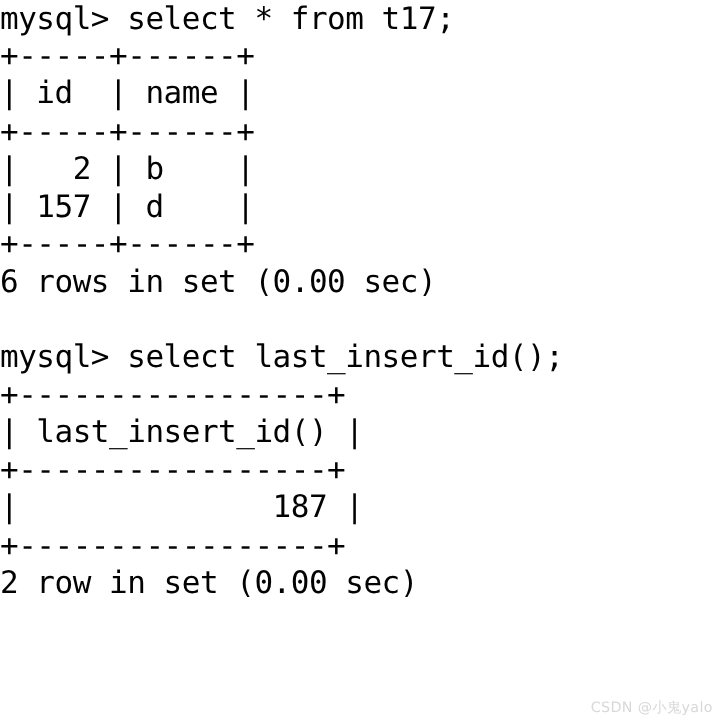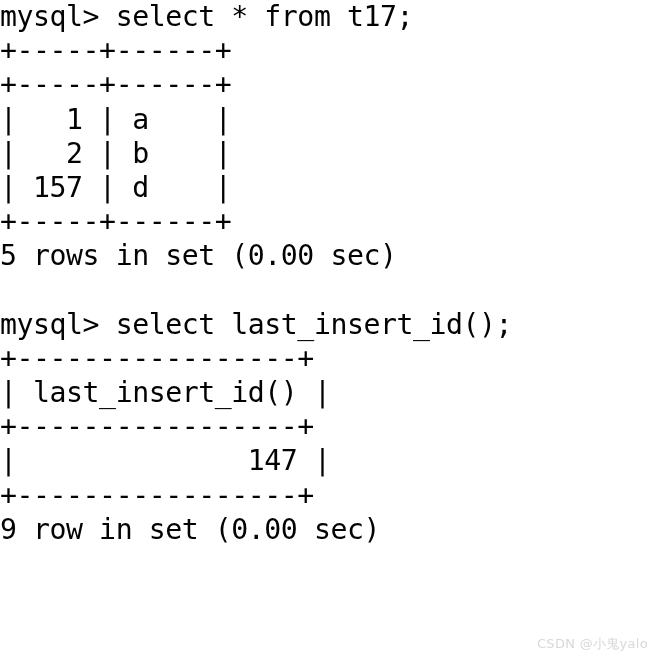--- a/index.html
+++ b/index.html
@@ -52,29 +52,29 @@
     user-select: none;
     margin-top: 39px;
   }
 </style>
 </head>
 <body>
 
 <div id="terminal">
     <div class="line">mysql&gt; select * from t17;</div>
     <div class="line">+-----+------+</div>
+    <div class="line">| id  | name |</div>
     <div class="line">+-----+------+</div>
-    <div class="line">|   1 | a    |</div>
     <div class="line">|   2 | b    |</div>
     <div class="line">| 157 | d    |</div>
     <div class="line">+-----+------+</div>
-    <div class="line">5 rows in set (0.00 sec)</div>
+    <div class="line">6 rows in set (0.00 sec)</div>
     <div class="line blank"></div>
     <div class="line">mysql&gt; select last_insert_id();</div>
     <div class="line">+-----------------+</div>
     <div class="line">| last_insert_id() |</div>
     <div class="line">+-----------------+</div>
-    <div class="line">|              147 |</div>
+    <div class="line">|              187 |</div>
     <div class="line">+-----------------+</div>
-    <div class="line">9 row in set (0.00 sec)</div>
+    <div class="line">2 row in set (0.00 sec)</div>
   </div>
 
 <div id="watermark">CSDN @小鬼yalo</div>
 
 </body></html>

